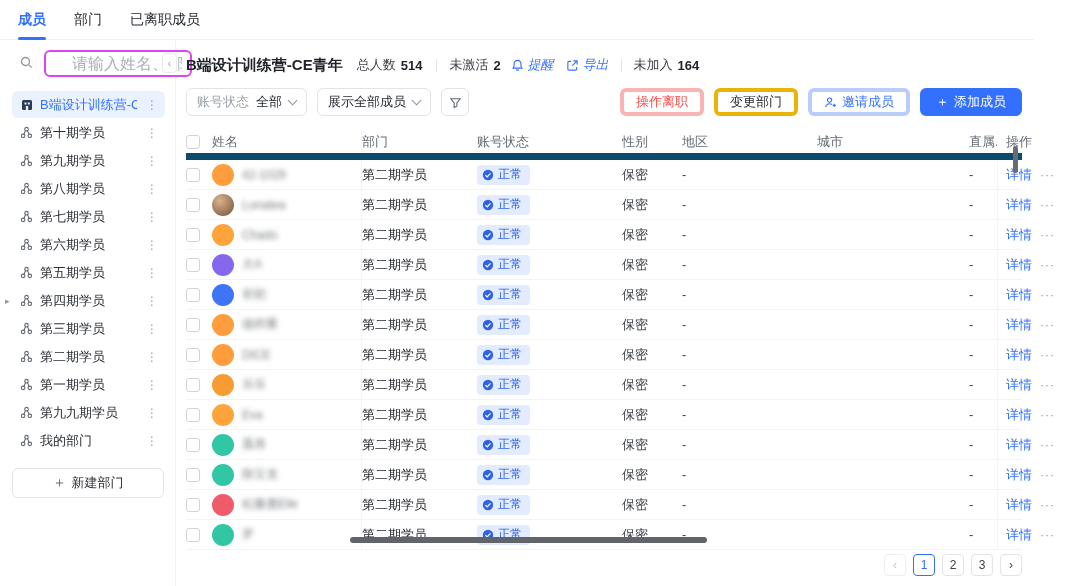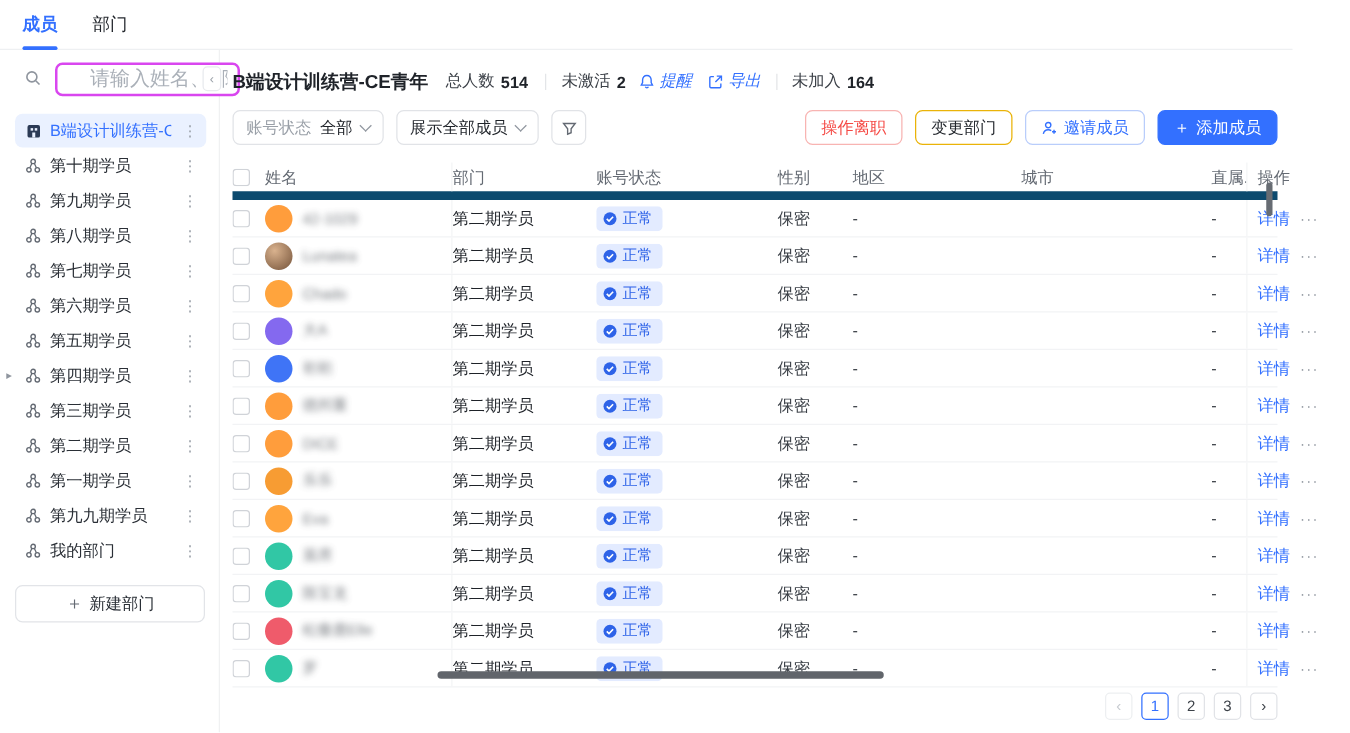--- a/index.html
+++ b/index.html
@@ -46,21 +46,21 @@
   .ph-link { color:#3370ff; display:flex; align-items:center; gap:4px; margin-right:12px; cursor:pointer;font-style:italic; }
 
   
   .toolbar { display:flex; align-items:center; gap:10px; margin-bottom:14px; }
   .select { height:28px; border:1px solid #e1e3e7; border-radius:6px; background:#fff; display:flex; align-items:center; gap:7px; padding:0 10px; font-size:13px; cursor:pointer; }
   .select .slabel { color:#9aa0a8; }
   .select .sval { color:#1f2329; }
   .chev { width:7px; height:7px; border-right:1.4px solid #8f959e; border-bottom:1.4px solid #8f959e; transform:rotate(45deg); margin-top:-4px; }
   .iconbtn { width:28px; height:28px; border:1px solid #e1e3e7; border-radius:6px; background:#fff; display:flex; align-items:center; justify-content:center; cursor:pointer; }
   .tb-right { margin-left:auto; display:flex; gap:10px; }
-  .btn { height:28px; border-radius:6px; border:1px solid #eab308; background:#fff; padding:0 12px; font-size:13px; color:#1f2329; display:flex; align-items:center; gap:5px; cursor:pointer; white-space:nowrap; }
+  .btn { height:28px; border-radius:6px; border:4px solid #eab308; background:#fff; padding:0 12px; font-size:13px; color:#1f2329; display:flex; align-items:center; gap:5px; cursor:pointer; white-space:nowrap; }
   .btn.danger { color:#f54a45; border-color:#f8b4b2; }
   .btn.ghost-blue { color:#3370ff; border-color:#b9cdfb; }
   .btn.primary { background:#3370ff; border-color:#3370ff; color:#fff; }
 
   
   .table { position:relative; }
   .trow, .thead { display:flex; align-items:center; height:30px; border-bottom:1px solid #f2f3f5; }
   .thead { color:#646a73; border-bottom:7px solid #0c4a6e; }
   .c { padding-right:8px; overflow:hidden; white-space:nowrap; display:flex; align-items:center; }
   .c.check { width:26px; flex:0 0 26px; }
@@ -92,20 +92,21 @@
   .pg.disabled { color:#c7cbd0; border-color:#edeff1; }
 </style>
 </head>
 <body>
 
 <div class="page">
 
   <div class="topnav">
     <div class="tab active">成员</div>
     <div class="tab">部门</div>
+    <div class="tab">已离职成员</div>
   </div>
 
   <div class="layout">
 
     <aside class="sidebar">
       <div class="searchbox">
         <span class="sicon">
           <svg width="13" height="13" viewBox="0 0 13 13">
               <circle cx="5.5" cy="5.5" r="4" fill="none" stroke="#8f959e" stroke-width="1.3"></circle>
               <line x1="8.6" y1="8.6" x2="11.6" y2="11.6" stroke="#8f959e" stroke-width="1.3"></line>

